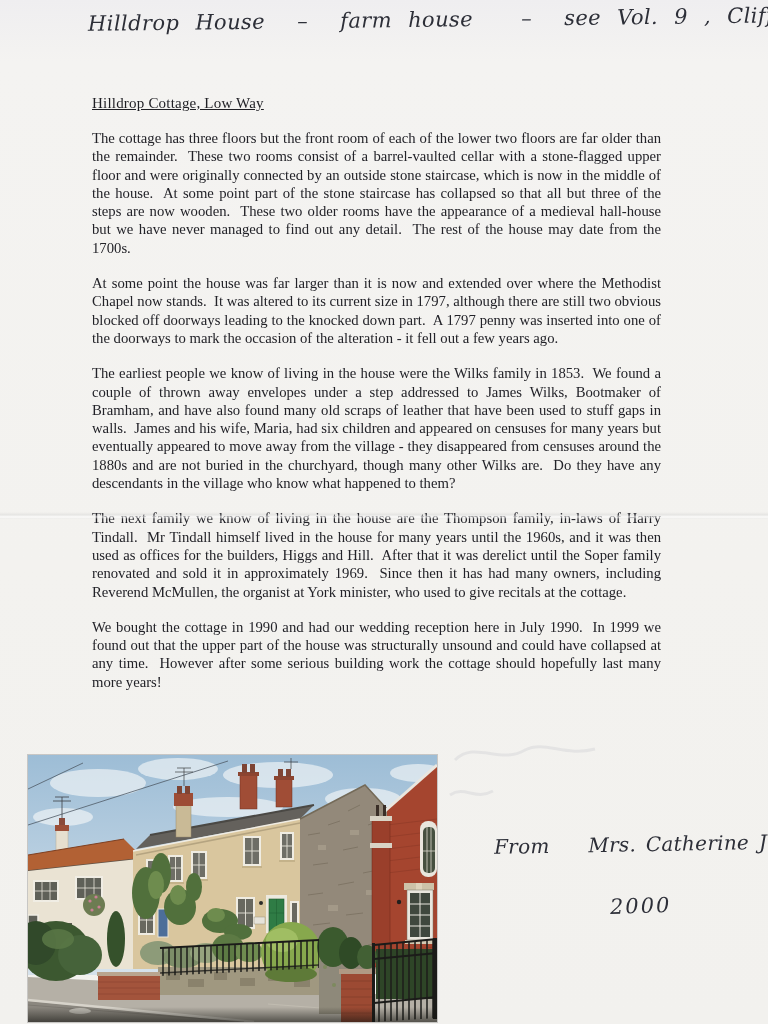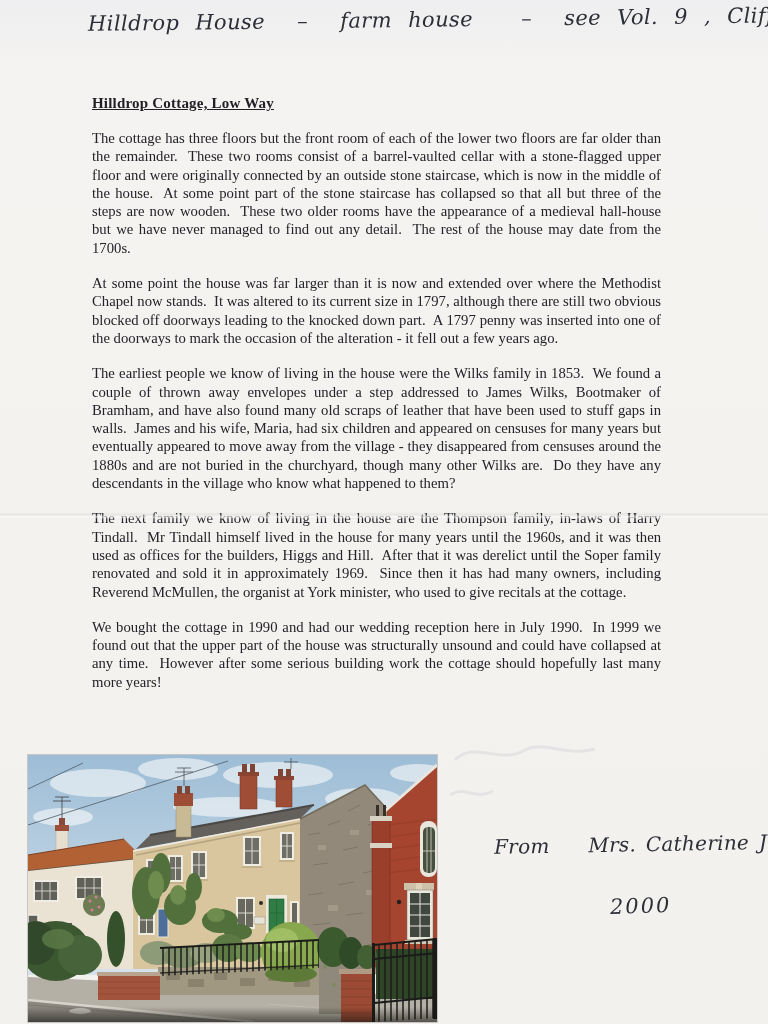--- a/index.html
+++ b/index.html
@@ -6,21 +6,21 @@
   body{width:768px;height:1024px;overflow:hidden;
        font-family:"Liberation Serif", serif;}
   .page{position:relative;width:768px;height:1024px;
         background:linear-gradient(180deg,#efeef0 0%,#f4f3f1 6%,#f3f2ef 55%,#f2f1ee 100%);}
   
   .hand{font-family:"DejaVu Serif", serif;font-style:italic;color:#2d2f38;}
   .note-top{position:absolute;left:88px;top:8px;width:630px;
             font-size:21px;letter-spacing:.4px;word-spacing:9px;
             transform:rotate(-.7deg);white-space:pre;}
   
-  .heading{position:absolute;left:92px;top:95px;font-size:15px;font-weight:bold;
+  .heading{position:absolute;left:92px;top:95px;font-size:15px;font-weight:normal;
            text-decoration:underline;color:#1f1f24;letter-spacing:.2px;text-align:right;}
   .body-text{position:absolute;left:92px;top:129px;width:585px;color:#222228;}
   .body-text p{margin:0 16px 17px 0;font-size:14.7px;line-height:18.3px;
                text-align:justify;white-space:pre-wrap;}
   
   .crease{position:absolute;left:0;top:512px;width:768px;height:7px;
           background:linear-gradient(180deg,rgba(110,112,120,0) 0%,
                      rgba(110,112,120,.10) 40%,rgba(255,255,255,.65) 70%,
                      rgba(110,112,120,.05) 100%);}
   .photo{position:absolute;left:28px;top:755px;width:409px;height:267px;

